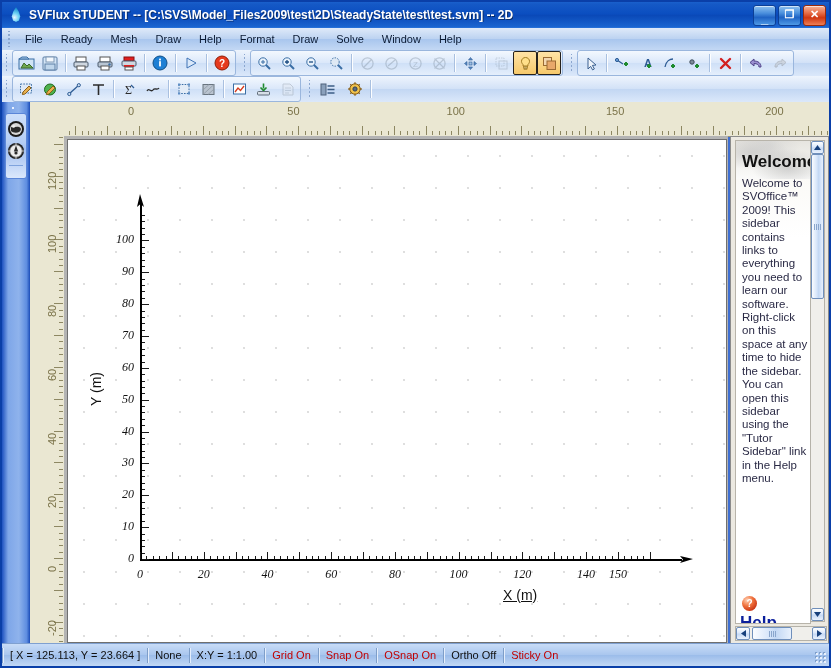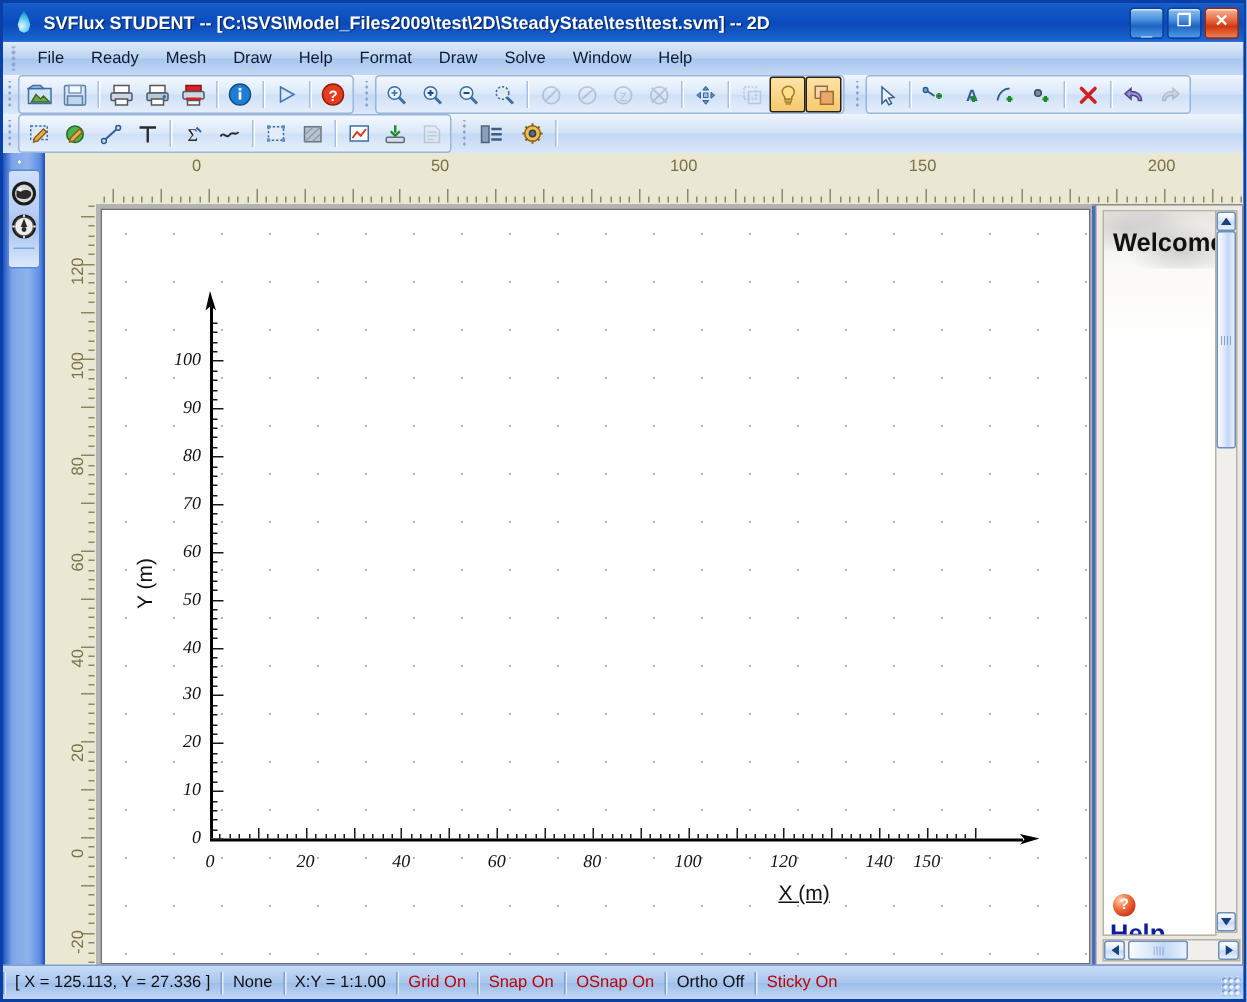--- a/index.html
+++ b/index.html
@@ -969,29 +969,30 @@
           <div class="axnum" style="left:38px;top:347.28px;width:28px;text-align:right;">20</div>
           <div class="axnum" style="left:38px;top:315.42px;width:28px;text-align:right;">30</div>
           <div class="axnum" style="left:38px;top:283.56px;width:28px;text-align:right;">40</div>
           <div class="axnum" style="left:38px;top:251.7px;width:28px;text-align:right;">50</div>
           <div class="axnum" style="left:38px;top:219.84px;width:28px;text-align:right;">60</div>
           <div class="axnum" style="left:38px;top:187.98000000000002px;width:28px;text-align:right;">70</div>
           <div class="axnum" style="left:38px;top:156.12px;width:28px;text-align:right;">80</div>
           <div class="axnum" style="left:38px;top:124.25999999999999px;width:28px;text-align:right;">90</div>
           <div class="axnum" style="left:38px;top:92.39999999999998px;width:28px;text-align:right;">100</div>
         </div>
-      <div class="axtitle" id="xaxis-title" style="left: 451px; top: 447px; text-decoration: underline;">X (m)</div>
+      <div class="axtitle" id="xaxis-title" style="left: 435px; top: 447px; text-decoration: underline;">X (m)</div>
       <div class="axtitle vert" id="yaxis-title" style="left: 20px; top: 266.072px;">Y (m)</div>
     </div>
   </div>
 
   <div class="sidebar">
     <div class="sb-inner">
       <div class="sb-marble"></div>
       <div class="sb-title">Welcome</div>
+      <div class="sb-body">Welcome to SVOffice™ 2009! This sidebar contains links to everything you need to learn our software. Right-click on this space at any time to hide the sidebar. You can open this sidebar using the "Tutor Sidebar" link in the Help menu.</div>
       <div class="sb-help-icon">?</div>
       <div class="sb-help">Help</div>
     </div>
 
     <div class="sb-vscroll">
       <div class="sbtn" style="position:absolute;left:0;top:0;width:13px;height:13px;">
         <svg width="7" height="5" viewBox="0 0 7 5">
             <path d="M3.5 0L7 5H0z" fill="#17407c"></path>
           </svg>
       </div>
@@ -1017,21 +1018,21 @@
       <div class="sbtn" style="width:14px;height:13px;flex:0 0 auto;margin-left:auto;">
         <svg width="5" height="7" viewBox="0 0 5 7">
             <path d="M0 0v7l5-3.5z" fill="#17407c"></path>
           </svg>
       </div>
     </div>
   </div>
 
   <div class="statusbar">
     <div class="sb-div"></div>
-    <div class="sb-cell">[ X = 125.113, Y = 27.336 ]</div>
+    <div class="sb-cell">[ X = 125.113, Y = 23.664 ]</div>
     <div class="sb-div"></div>
     <div class="sb-cell">None</div>
     <div class="sb-div"></div>
     <div class="sb-cell">X:Y = 1:1.00</div>
     <div class="sb-div"></div>
     <div class="sb-cell red">Grid On</div>
     <div class="sb-div"></div>
     <div class="sb-cell red">Snap On</div>
     <div class="sb-div"></div>
     <div class="sb-cell red">OSnap On</div>

